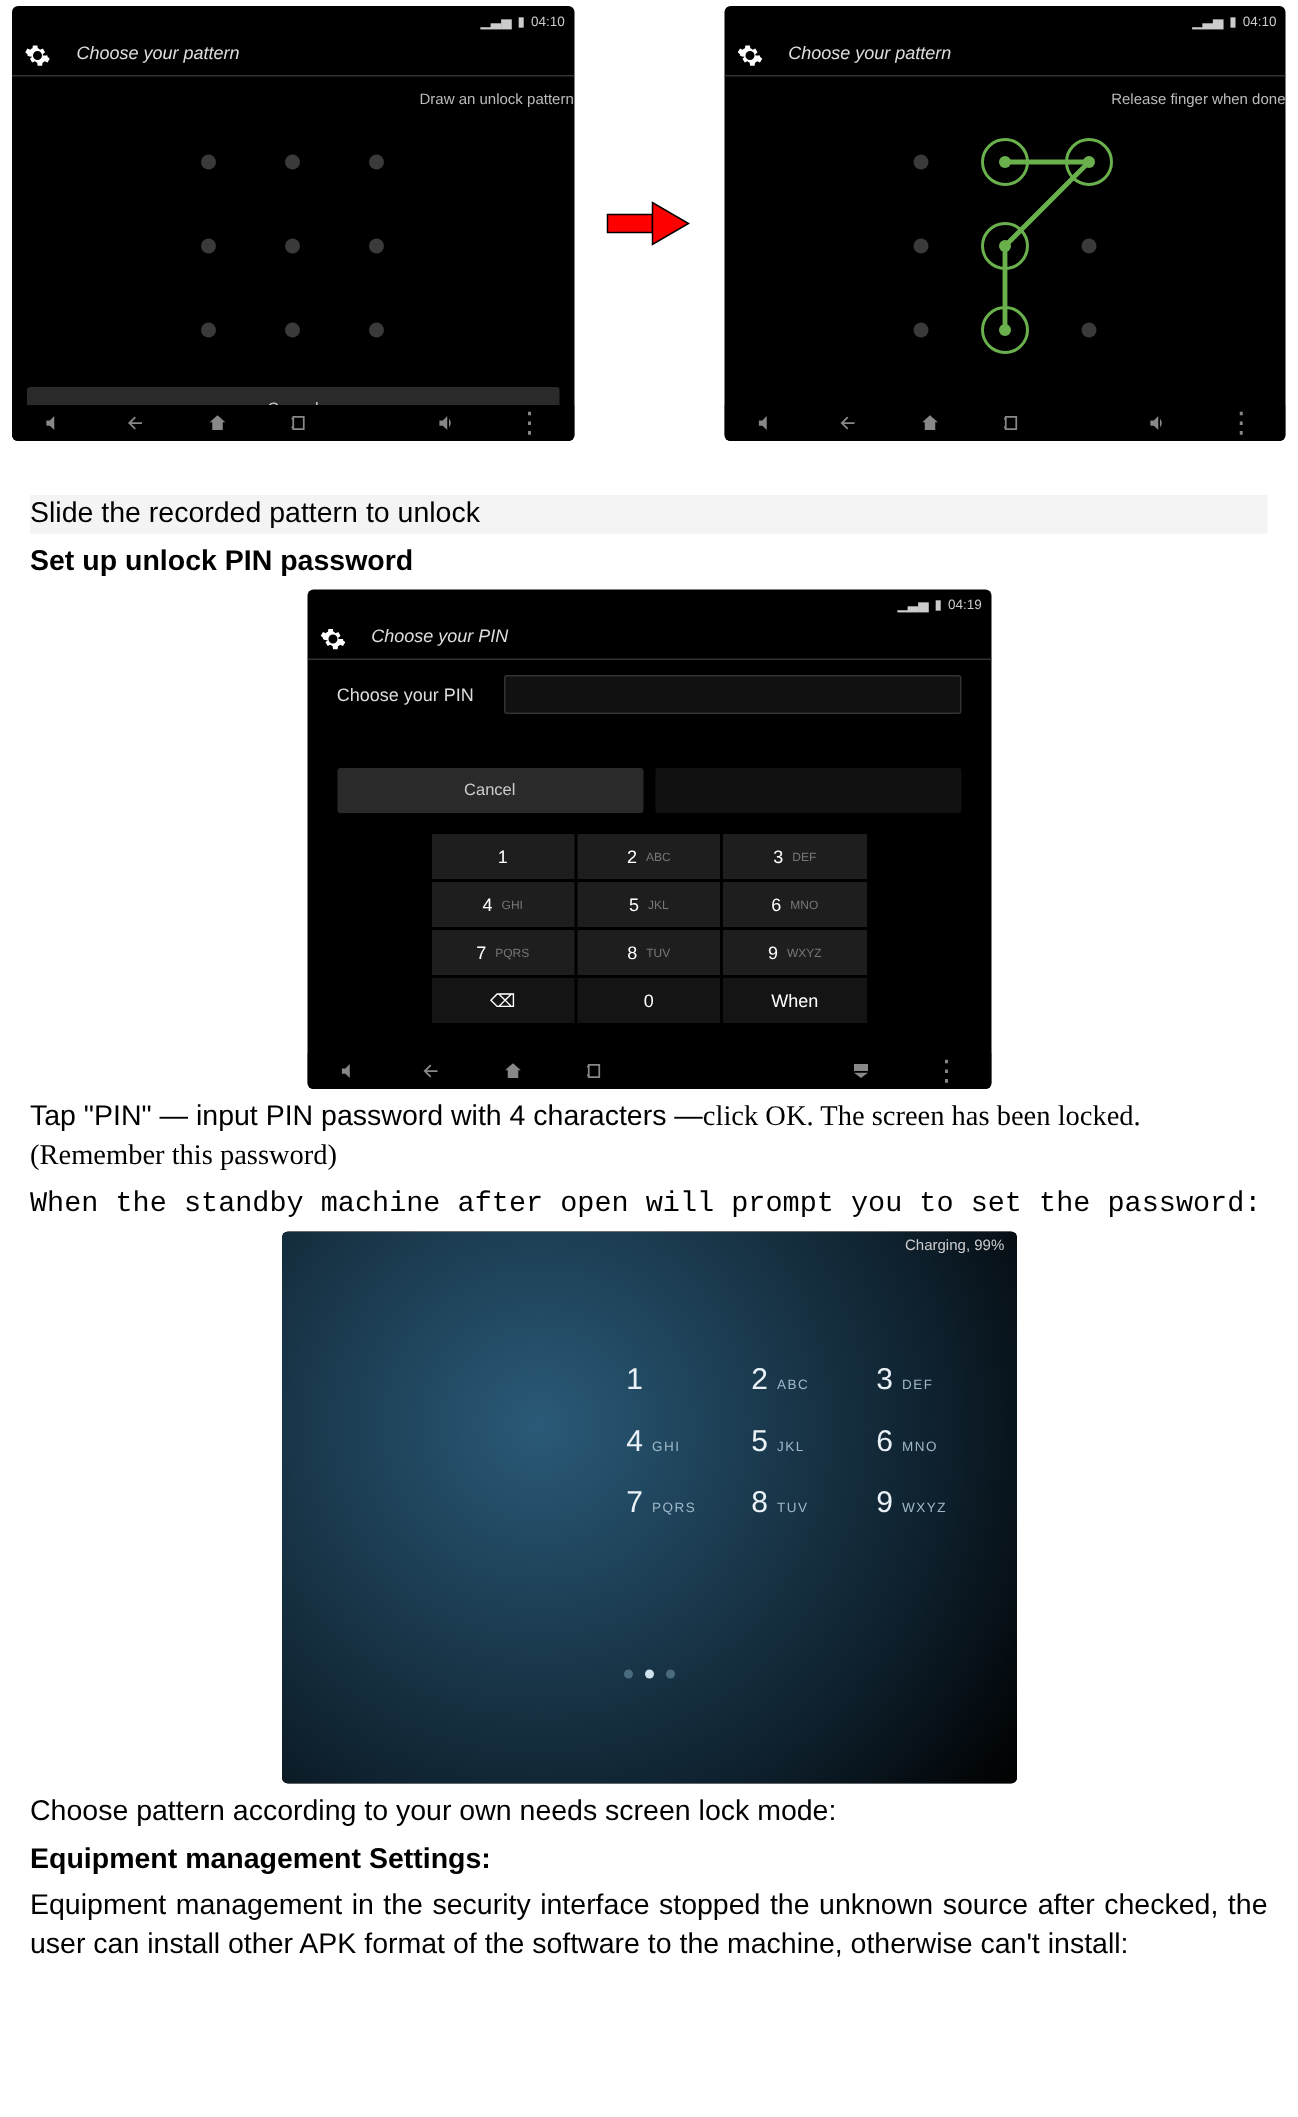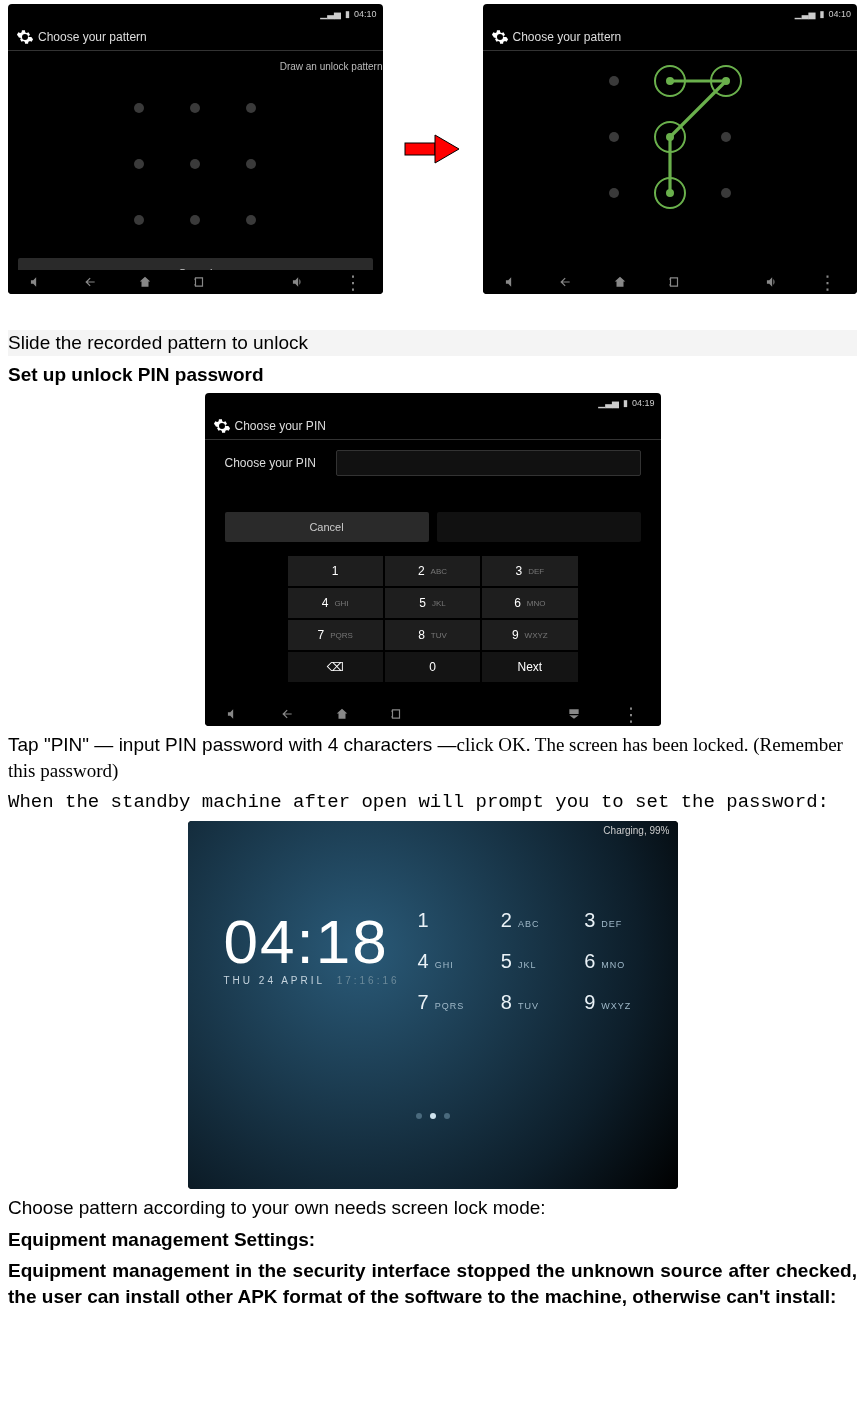--- a/index.html
+++ b/index.html
@@ -31,26 +31,27 @@
     display: flex;
     justify-content: flex-end;
     align-items: center;
     gap: 4px;
     padding: 2px 6px;
     font-size: 9px;
     color: #ccc;
   }
   .dialog-bar {
     display: flex;
-    align-items: center;
-    gap: 4px;
+    align-items: flex-start;
+    gap: 17px;
     padding: 4px 8px;
     border-bottom: 1px solid #333;
     font-size: 12px;
     color: #ddd;
+    font-style: italic;
   }
   .gear-icon svg { display: block; }
   .tablet .center-msg {
     text-align: right;
     font-size: 10px;
     color: #bbb;
     padding: 10px 0 6px;
   }
   .pattern-grid {
     position: relative;
@@ -205,24 +206,24 @@
     display:flex; gap:8px;
   }
   .lock-dots span {
     width:6px; height:6px; border-radius:50%;
     background:#4a6a7d;
   }
   .lock-dots span.active { background:#cfe3ee; }
 
   
   .para {
-    margin: 6px 0;
+    margin: 6px 12px;
     line-height:1.35;
   }
-  .justify { text-align: justify; font-weight: bold; }
+  .justify { text-align: justify; }
   .highlight { background:#f4f4f4; }
   .bold { font-weight:bold; }
 </style>
 </head>
 <body>
 
 <div class="row-top">
 
   <div class="tablet small">
     <div class="statusbar">
@@ -298,20 +299,21 @@
       <span>04:10</span>
     </div>
     <div class="dialog-bar">
       <span class="gear-icon">
         <svg width="18" height="18" viewBox="0 0 24 24">
             <path fill="#fff" d="M12 8a4 4 0 1 0 0 8 4 4 0 0 0 0-8zm9 4a7 7 0 0 1-.1 1.2l2 1.6-2 3.4-2.4-1a7 7 0 0 1-2 1.2l-.4 2.6h-4l-.4-2.6a7 7 0 0 1-2-1.2l-2.4 1-2-3.4 2-1.6A7 7 0 0 1 3 12a7 7 0 0 1 .1-1.2l-2-1.6 2-3.4 2.4 1a7 7 0 0 1 2-1.2L7.9 3h4l.4 2.6a7 7 0 0 1 2 1.2l2.4-1 2 3.4-2 1.6c.07.4.1.8.1 1.2z"></path>
           </svg>
       </span>
       <span>Choose your pattern</span>
     </div>
+    <div class="center-msg">Release finger when done</div>
     <div class="pattern-grid">
       <svg class="lines" viewBox="0 0 100 100" preserveAspectRatio="none">
         <polyline points="50,15 85,15 50,50 50,85" fill="none" stroke="#6ab04c" stroke-width="2"></polyline>
       </svg>
       <div class="dot" style="left:15%;top:15%"></div>
       <div class="dot big" style="left:50%;top:15%"></div>
       <div class="dot big" style="left:85%;top:15%"></div>
       <div class="dot" style="left:15%;top:50%"></div>
       <div class="dot big" style="left:50%;top:50%"></div>
       <div class="dot" style="left:85%;top:50%"></div>
@@ -416,21 +418,21 @@
         <span>9</span>
         <span class="sub">WXYZ</span>
       </div>
       <div class="key dark">
         <span>⌫</span>
       </div>
       <div class="key dark">
         <span>0</span>
       </div>
       <div class="key dark">
-        <span>Next</span>
+        <span>When</span>
       </div>
     </div>
   <div class="navbar">
     <span>
         <svg width="14" height="14" viewBox="0 0 24 24">
           <path fill="#888" d="M5 9v6h4l5 5V4L9 9H5z"></path>
         </svg>
       </span>
     <span>
         <svg width="16" height="14" viewBox="0 0 24 24">
@@ -458,26 +460,20 @@
 </div>
 
 <div class="para">
   <span>Tap "PIN" — input PIN password with 4 characters —</span><span style="font-family:Georgia,serif">click OK. The screen has been locked. (Remember this password)</span>
 </div>
 <div class="para" style="font-family:Liberation Mono, monospace">When the standby machine after open will prompt you to set the password:</div>
 
 <div class="tablet big">
   <div class="lockscreen">
     <div class="lock-status">Charging, 99%</div>
-    <div class="clock">
-      <div class="t">04:18</div>
-      <div class="d">
-        <span>THU 24 APRIL</span>&nbsp;&nbsp;<span style="color:#6c8a9a">17:16:16</span>
-      </div>
-    </div>
     <div class="lock-keypad" id="lockkeys">
         <div class="lock-key">
           <span class="n">1</span>
         </div>
         <div class="lock-key">
           <span class="n">2</span>
           <span class="s">ABC</span>
         </div>
         <div class="lock-key">
           <span class="n">3</span>

